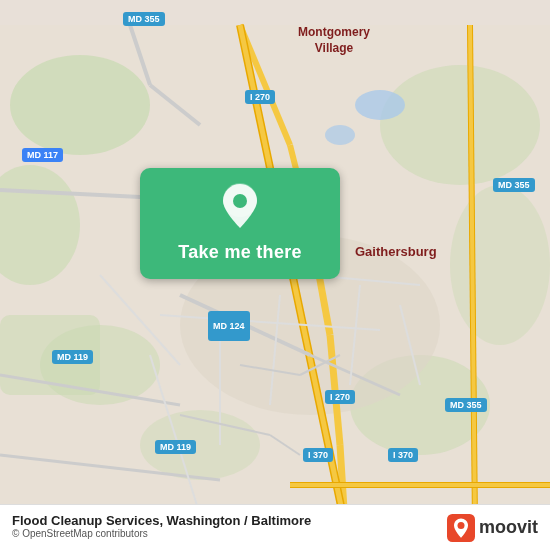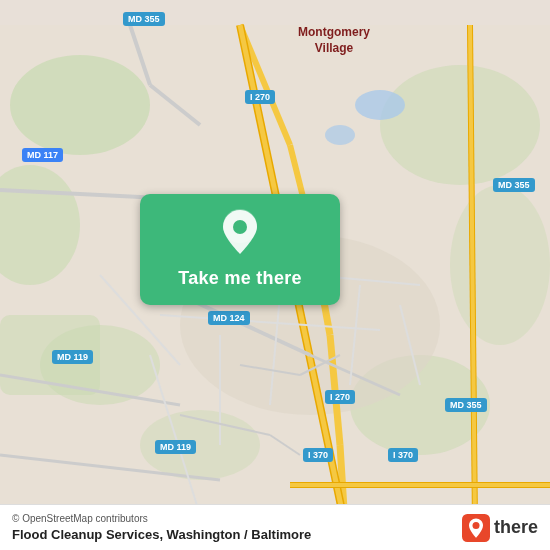--- a/index.html
+++ b/index.html
@@ -72,21 +72,21 @@
 
     #moovit-text {
       font-size: 18px;
       font-weight: bold;
       color: #333;
     }
 
     
     #take-me-there-btn {
       position: absolute;
-      top: 194px;
+      top: 168px;
       left: 140px;
       width: 200px;
       background: #3db87a;
       border-radius: 10px;
       padding: 14px 20px 16px;
       display: flex;
       flex-direction: column;
       align-items: center;
       z-index: 10;
       cursor: pointer;
@@ -183,53 +183,54 @@
 
   <div style="position:absolute; top:90px; left:245px; background:#3399cc; color:white; font-size:9px; font-weight:bold; padding:2px 5px; border-radius:3px; z-index:5; font-family:Arial;">I 270</div>
   <div style="position:absolute; top:390px; left:325px; background:#3399cc; color:white; font-size:9px; font-weight:bold; padding:2px 5px; border-radius:3px; z-index:5; font-family:Arial;">I 270</div>
 
   <div style="position:absolute; top:12px; left:123px; background:#3399cc; color:white; font-size:9px; font-weight:bold; padding:2px 5px; border-radius:3px; z-index:5; font-family:Arial;">MD 355</div>
   <div style="position:absolute; top:178px; left:493px; background:#3399cc; color:white; font-size:9px; font-weight:bold; padding:2px 5px; border-radius:3px; z-index:5; font-family:Arial;">MD 355</div>
   <div style="position:absolute; top:398px; left:445px; background:#3399cc; color:white; font-size:9px; font-weight:bold; padding:2px 5px; border-radius:3px; z-index:5; font-family:Arial;">MD 355</div>
 
   <div style="position:absolute; top:148px; left:22px; background:#3b82f6; color:white; font-size:9px; font-weight:bold; padding:2px 5px; border-radius:3px; z-index:5; font-family:Arial;">MD 117</div>
 
-  <div style="position:absolute; top:311px; left:208px; background:#3399cc; color:white; font-size:9px; font-weight:bold; padding:2px 5px; border-radius:3px; z-index:5; font-family:Arial;">MD 124</div>
+  <div style="position:absolute; top:311px; left:208px; background:#3399cc; color:white; font-size:9px; font-weight:bold; padding:10px 5px; border-radius:3px; z-index:5; font-family:Arial;">MD 124</div>
 
   <div style="position:absolute; top:350px; left:52px; background:#3399cc; color:white; font-size:9px; font-weight:bold; padding:2px 5px; border-radius:3px; z-index:5; font-family:Arial;">MD 119</div>
   <div style="position:absolute; top:440px; left:155px; background:#3399cc; color:white; font-size:9px; font-weight:bold; padding:2px 5px; border-radius:3px; z-index:5; font-family:Arial;">MD 119</div>
 
   <div style="position:absolute; top:448px; left:303px; background:#3399cc; color:white; font-size:9px; font-weight:bold; padding:2px 5px; border-radius:3px; z-index:5; font-family:Arial;">I 370</div>
   <div style="position:absolute; top:448px; left:388px; background:#3399cc; color:white; font-size:9px; font-weight:bold; padding:2px 5px; border-radius:3px; z-index:5; font-family:Arial;">I 370</div>
 
   <div class="map-label" style="top:25px; left:298px; font-size:12px; font-weight:bold; text-align:center; line-height:1.3;">Montgomery<br>Village</div>
+  <div class="map-label" style="top:244px; left:355px; font-size:13px; font-weight:bold;">Gaithersburg</div>
 
   <div id="take-me-there-btn">
     <div id="pin-icon-wrap">
       
       <svg width="42" height="48" viewBox="0 0 42 48" xmlns="http://www.w3.org/2000/svg">
         <circle cx="21" cy="18" r="17" fill="white" opacity="0.25"></circle>
         <path d="M21 2 C11.6 2 4 9.6 4 19 C4 29 21 46 21 46 C21 46 38 29 38 19 C38 9.6 30.4 2 21 2Z" fill="white" opacity="0.9"></path>
         <circle cx="21" cy="19" r="7" fill="#3db87a"></circle>
       </svg>
     </div>
     <div id="btn-label">Take me there</div>
   </div>
 
   <div id="bottom-bar">
     <div id="bottom-left">
-      <div id="attribution">© OpenStreetMap contributors</div>
       <div id="location-info">
         <span>Flood Cleanup Services</span><span>, </span><span>Washington / Baltimore</span>
       </div>
+      <div id="attribution">© OpenStreetMap contributors</div>
     </div>
     <div id="moovit-logo">
 
       <svg id="moovit-icon" width="32" height="32" viewBox="0 0 32 32" xmlns="http://www.w3.org/2000/svg">
         <rect width="32" height="32" rx="6" fill="#e8472a"></rect>
 
         <path d="M16 5 C11.6 5 8 8.6 8 13 C8 18.5 16 27 16 27 C16 27 24 18.5 24 13 C24 8.6 20.4 5 16 5Z" fill="white"></path>
         <circle cx="16" cy="13" r="4" fill="#e8472a"></circle>
       </svg>
-      <span id="moovit-text">there</span>
+      <span id="moovit-text">moovit</span>
     </div>
   </div>
 </div>
 
 </body></html>

